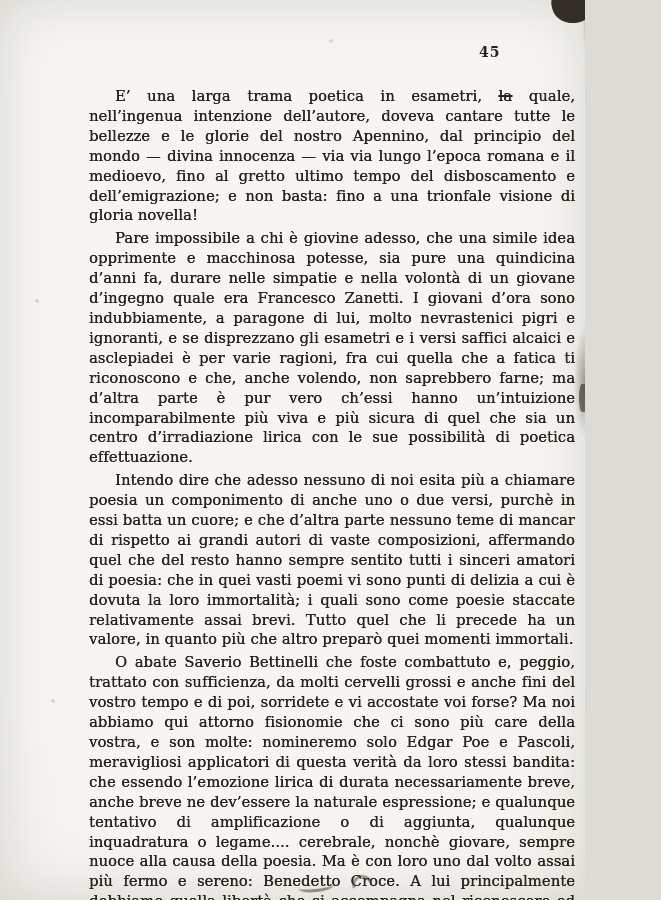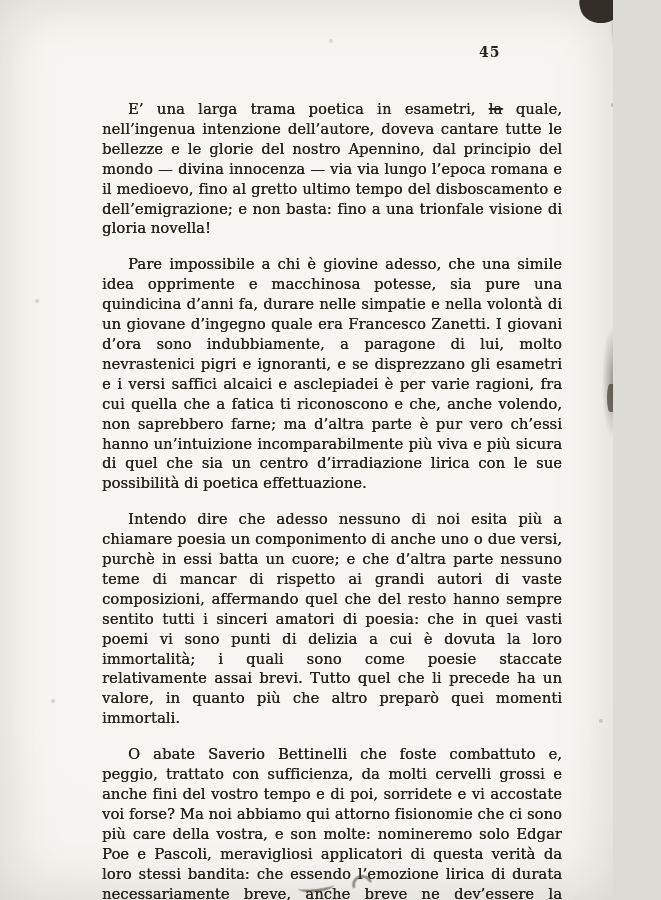--- a/index.html
+++ b/index.html
@@ -9,21 +9,20 @@
   }
   .page {
     position: relative;
     width: 585px;
     height: 900px;
     overflow: hidden;
     font-family: "DejaVu Serif", serif;
     background: radial-gradient(ellipse 115% 95% at 50% 44%,
                 var(--paper, #f6f5f1) 55%, #efede8 82%, #e3e1da 96%, #d9d6cf 100%);
     box-shadow: inset 0 0 55px rgba(115, 108, 96, 0.22);
-    padding-left: 28px;
   }
   .page-number {
     position: absolute;
     left: 479px;
     top: 44px;
     font-size: 14px;
     font-weight: bold;
     letter-spacing: 1px;
     color: var(--ink, #29231c);
   }
@@ -33,21 +32,21 @@
     top: 83px;
     width: 492px;
     color: var(--ink, #29231c);
     font-size: 14.7px;
     line-height: 19.9px;
     text-align: justify;
     letter-spacing: 0.1px;
     text-shadow: 0.25px 0 0 currentColor;
   }
   .para {
-    margin: 16px;
+    margin: 3px;
     text-indent: 26px;
   }
   .italic { }
   .strike { text-decoration: line-through; text-decoration-thickness: 2px; }
 
   
   .corner-tr {
     position: absolute;
     right: -11px;
     top: -13px;

